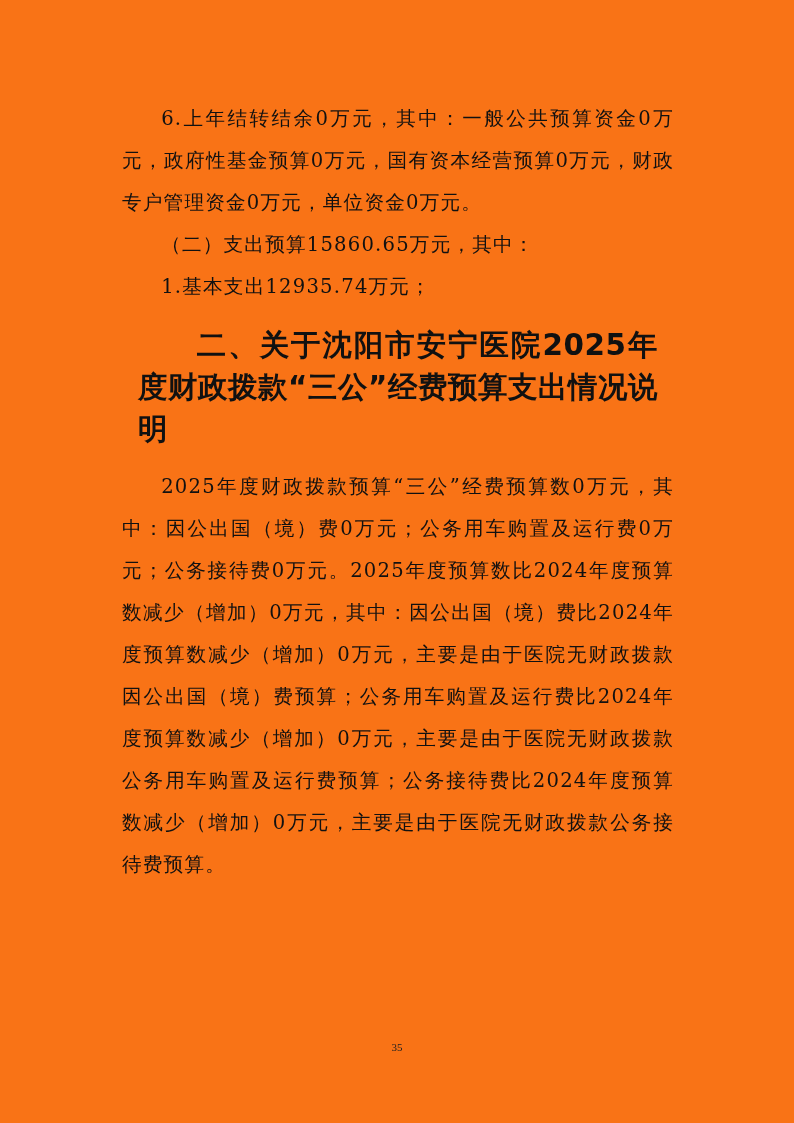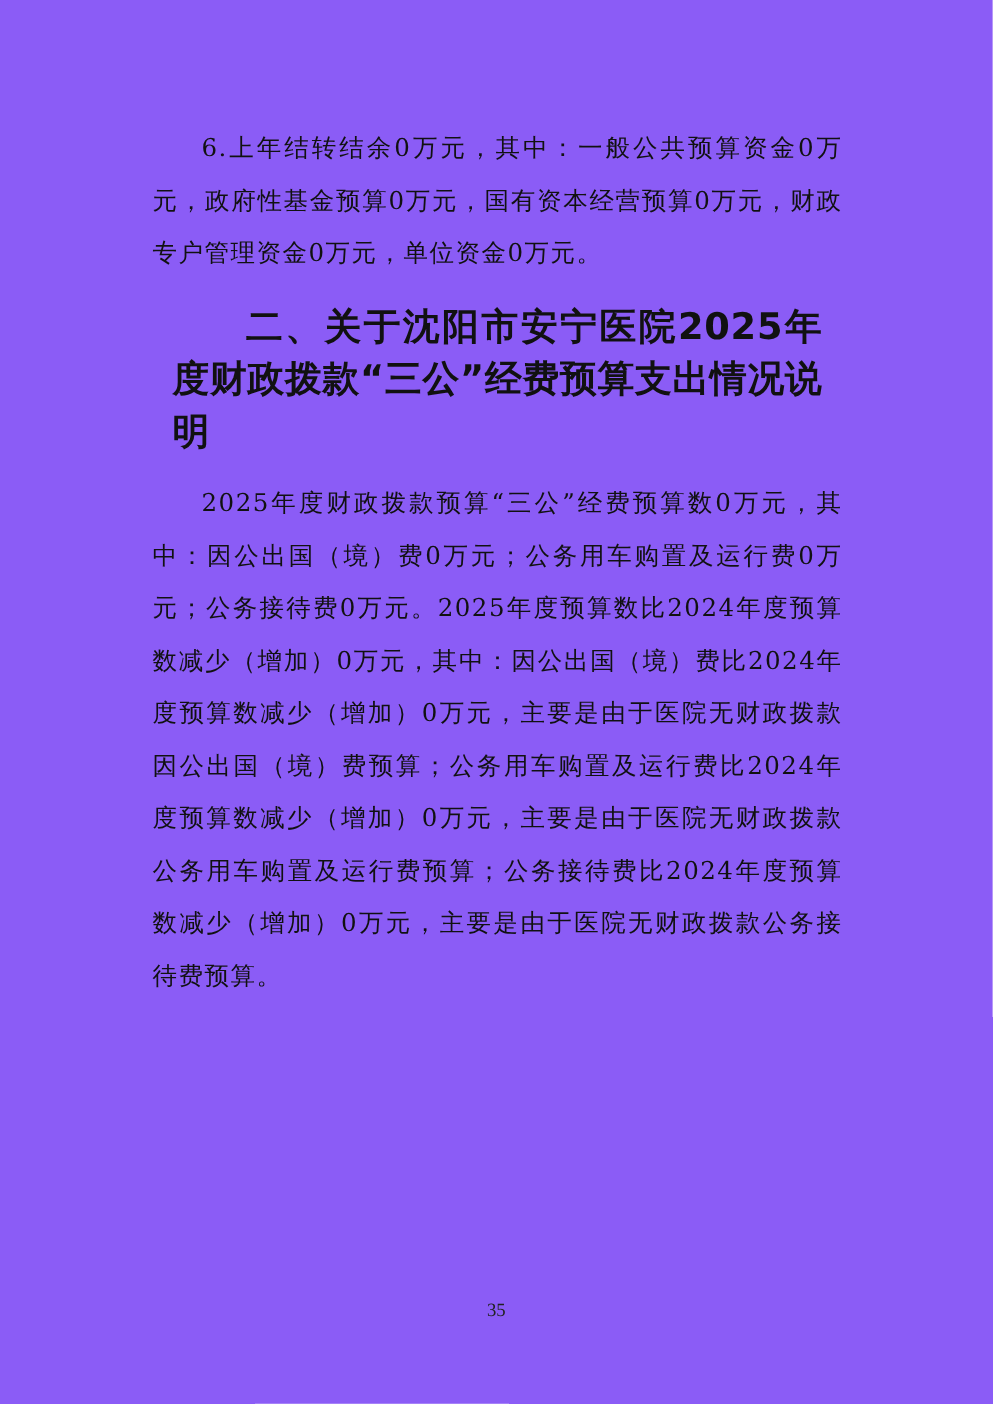--- a/index.html
+++ b/index.html
@@ -1,34 +1,36 @@
 <!DOCTYPE html>
 <html><head>
 <meta charset="utf-8">
 <style>
   html, body { margin: 0; padding: 0; background: #ffffff; }
   body { width: 794px; height: 1123px; position: relative; overflow: hidden; }
-  .page { position: absolute; left: 0; top: 0; width: 794px; height: 1123px; background: #8b5cf6; }
+  .page { position: absolute; left: 0; top: 0; width: 794px; height: 1123px; background: #f97316; }
   .content {
     position: absolute; left: 122px; top: 98px; width: 552px;
     font-family: "DejaVu Serif", "Liberation Serif", serif;
     font-size: 19.6px; line-height: 42px; color: #111;
     text-align: justify; text-justify: inter-character;
     letter-spacing: 1.2px;
   }
   .p { margin: 0; text-indent: 2em; }
   .heading { margin: 16px; text-indent: 2em; font-family: "DejaVu Sans", "Liberation Sans", sans-serif; font-weight: bold; letter-spacing: 0.6px; }
   .page-number {
     position: absolute; left: 0; width: 794px; top: 1041px; text-align: center;
-    font-family: "Liberation Serif", "DejaVu Serif", serif; font-size: 15px; color: #222;
+    font-family: "Liberation Serif", "DejaVu Serif", serif; font-size: 11px; color: #222;
   }
 </style>
 </head>
 <body>
 
 <div class="page">
   <div class="content">
     <p class="p">6.上年结转结余0万元，其中：一般公共预算资金0万元，政府性基金预算0万元，国有资本经营预算0万元，财政专户管理资金0万元，单位资金0万元。</p>
+    <p class="p">（二）支出预算15860.65万元，其中：</p>
+    <p class="p">1.基本支出12935.74万元；</p>
     <h2 class="heading">二、关于沈阳市安宁医院2025年度财政拨款“三公”经费预算支出情况说明</h2>
     <p class="p">2025年度财政拨款预算“三公”经费预算数0万元，其中：因公出国（境）费0万元；公务用车购置及运行费0万元；公务接待费0万元。2025年度预算数比2024年度预算数减少（增加）0万元，其中：因公出国（境）费比2024年度预算数减少（增加）0万元，主要是由于医院无财政拨款因公出国（境）费预算；公务用车购置及运行费比2024年度预算数减少（增加）0万元，主要是由于医院无财政拨款公务用车购置及运行费预算；公务接待费比2024年度预算数减少（增加）0万元，主要是由于医院无财政拨款公务接待费预算。</p>
   </div>
   <div class="page-number">35</div>
 </div>
 
 </body></html>

